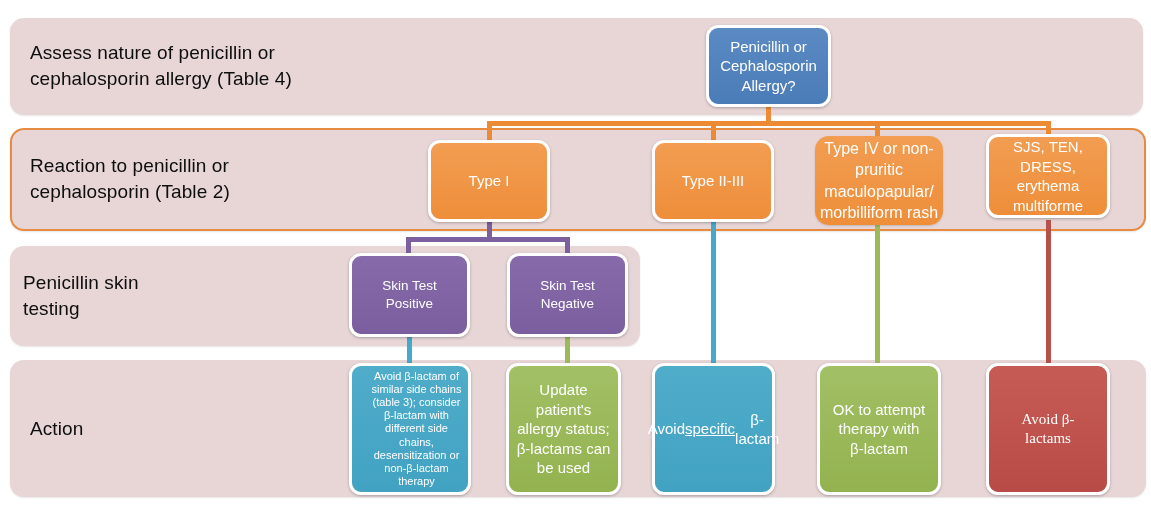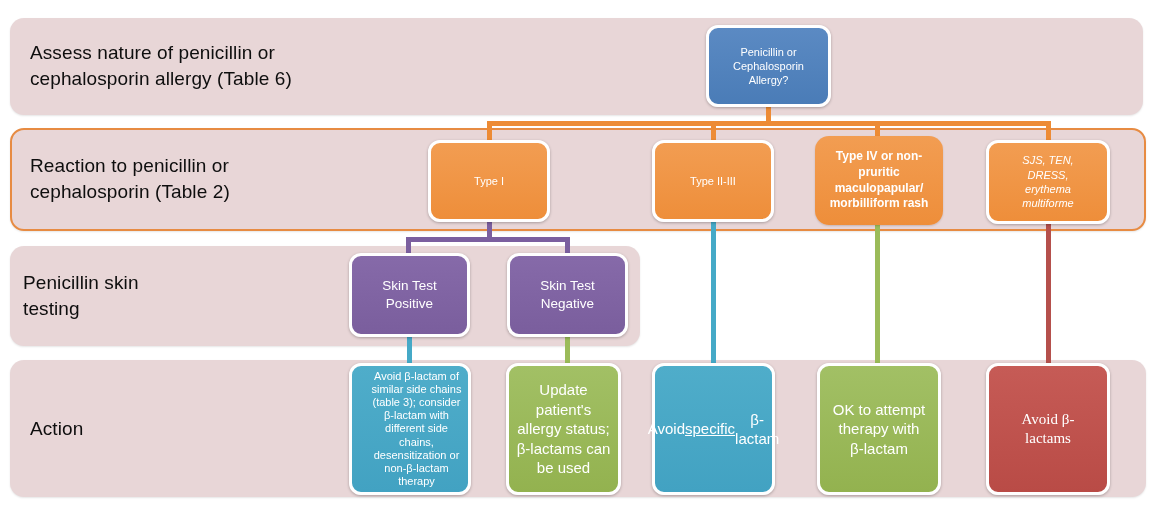--- a/index.html
+++ b/index.html
@@ -30,40 +30,40 @@
     color:#ffffff; display:flex; align-items:center; justify-content:center;
     text-align:center; white-space:pre-line; padding:2px 3px;
   }
   .box.noborder { border:none; border-radius:14px; box-shadow:0 1px 2px rgba(0,0,0,.15); }
   .blue   { background:linear-gradient(180deg,#5b8ac3,#4a7cb7); }
   .orange { background:linear-gradient(180deg,#f29d52,#ee8e3a); }
   .purple { background:linear-gradient(180deg,#866aa9,#7a5e9d);text-align:center; }
   .teal   { background:linear-gradient(180deg,#4fadca,#42a2c2); }
   .green  { background:linear-gradient(180deg,#a2c065,#93b24f); }
   .red    { background:linear-gradient(180deg,#c65b56,#b94b46);font-family:Liberation Serif, serif; }
-  .fs14  { font-size:11px;  line-height:1.3; }
+  .fs14  { font-size:15px;  line-height:1.3; }
   .fs135 { font-size:13.5px;line-height:1.35; }
-  .fs12  { font-size:12px;  line-height:1.32;font-weight:bold; }
+  .fs12  { font-size:16px;  line-height:1.32; }
   .fs115 { font-size:11px;line-height:1.2;padding-left:16px; }
   .fs15  { font-size:15px;  line-height:1.3; }
   .u  { text-decoration:underline; }
   .nl { display:block; }
 </style>
 </head>
 <body>
 
 <div id="canvas">
 
   <div class="band" style="left:10px; top:18px; width:1133px; height:97px;"></div>
   <div class="band bordered" style="left:10px; top:128px; width:1136px; height:103px;"></div>
   <div class="band" style="left:10px; top:246px; width:630px; height:100px;"></div>
   <div class="band" style="left:10px; top:360px; width:1136px; height:137px;"></div>
 
   <div class="rlabel" style="left:30px; top:40px;">Assess nature of penicillin or
-cephalosporin allergy (Table 6)</div>
+cephalosporin allergy (Table 4)</div>
   <div class="rlabel" style="left:30px; top:153px;">Reaction to penicillin or
 cephalosporin (Table 2)</div>
   <div class="rlabel" style="left:23px; top:270px;">Penicillin skin
 testing</div>
   <div class="rlabel" style="left:30px; top:416px;">Action</div>
 
   <div class="line orange-l" style="left:766px; top:105px; width:5px; height:19px;"></div>
   <div class="line orange-l" style="left:487px; top:121px; width:564px; height:5px;"></div>
   <div class="line orange-l" style="left:487px; top:121px; width:5px; height:22px;"></div>
   <div class="line orange-l" style="left:711px; top:121px; width:5px; height:22px;"></div>
@@ -84,21 +84,21 @@
   <div class="box blue fs14" style="left:706px; top:25px; width:125px; height:82px;">Penicillin or
 Cephalosporin
 Allergy?</div>
 
   <div class="box orange fs14" style="left:428px; top:140px; width:122px; height:82px;">Type I</div>
   <div class="box orange fs14" style="left:652px; top:140px; width:122px; height:82px;">Type II-III</div>
   <div class="box orange noborder fs12" style="left:815px; top:136px; width:128px; height:89px;">Type IV or  non-
 pruritic
 maculopapular/
 morbilliform rash</div>
-  <div class="box orange fs14" style="left:986px; top:140px; width:124px; height:84px;font-style:italic;">SJS, TEN,
+  <div class="box orange fs14" style="left:986px; top:134px; width:124px; height:84px;">SJS, TEN,
 DRESS,
 erythema
 multiforme</div>
 
   <div class="box purple fs135" style="left:349px; top:253px; width:121px; height:84px;">Skin Test
 Positive</div>
   <div class="box purple fs135" style="left:507px; top:253px; width:121px; height:84px;">Skin Test
 Negative</div>
 
   <div class="box teal fs115" style="left:349px; top:363px; width:122px; height:132px;">Avoid β-lactam of

